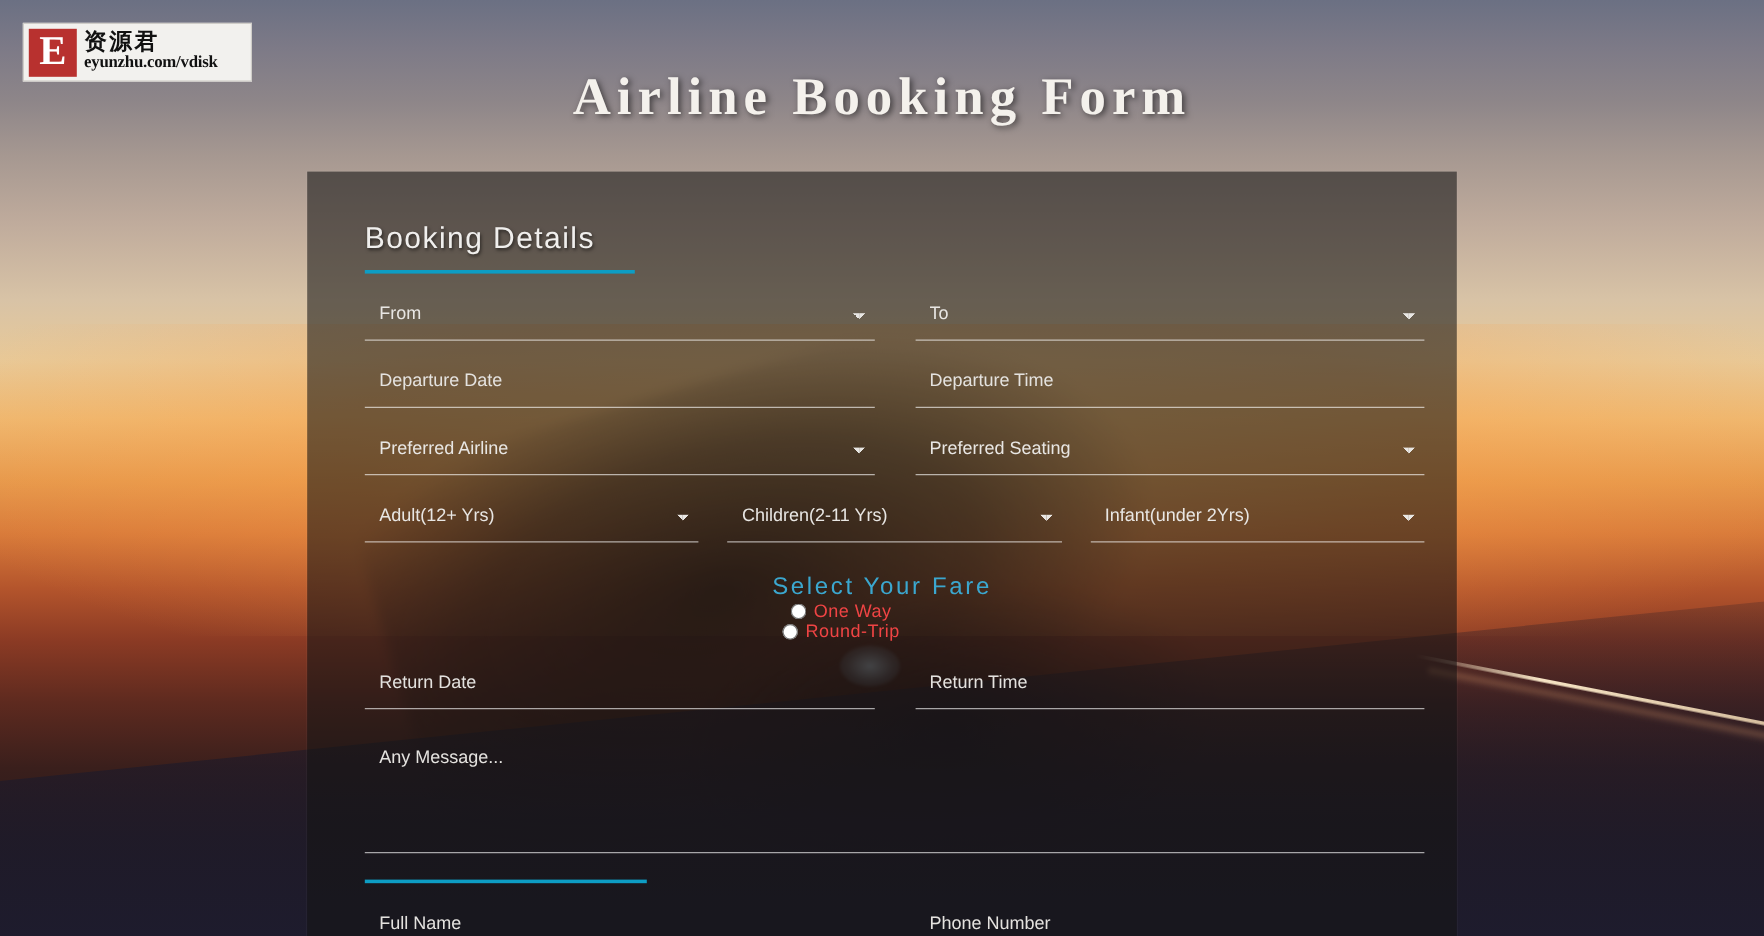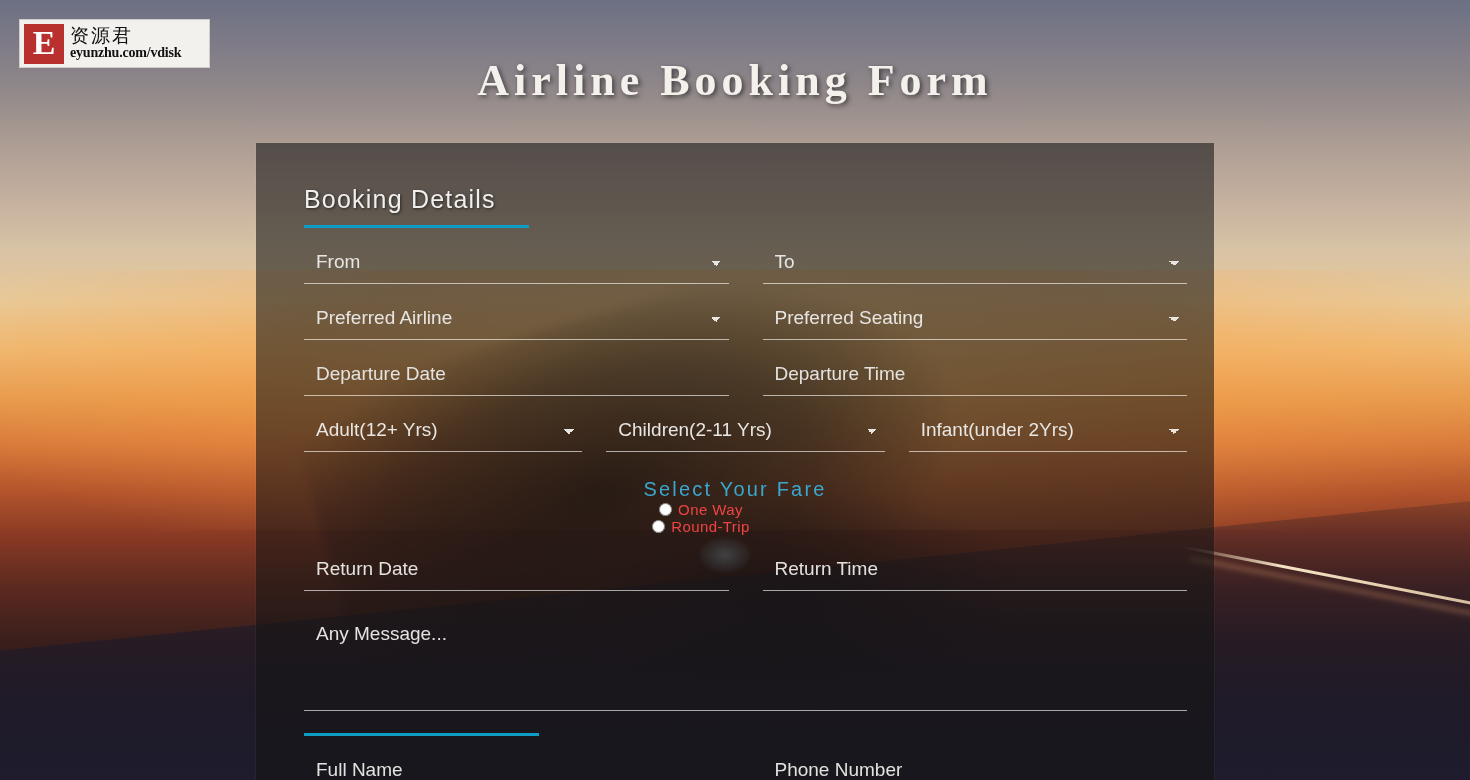--- a/index.html
+++ b/index.html
@@ -123,21 +123,21 @@
     font-weight: bold;
     font-size: 34px;
     line-height: 38px;
     text-align: center;
     flex: none;
     margin-right: 6px;
   }
   .wm-text { line-height: 1.05; }
   .wm-cn {
     font-family: "DejaVu Sans", sans-serif;
-    font-size: 19px; font-weight: normal;
+    font-size: 19px; font-weight: bold;
     color: #111;
     letter-spacing: 2px;
   }
   .wm-url {
     font-family: Liberation Serif, serif;
     font-size: 14px; font-weight: bold;
     color: #111;
     letter-spacing: -.2px;
   }
 
@@ -190,21 +190,21 @@
   .col { flex: 1 1 0; min-width: 0; }
 
   .field {
     width: 100%;
     height: 38px;
     background: transparent;
     border: none;
     border-bottom: 1px solid rgba(255,255,255,.62);
     color: #e8e6e3;
     font-family: "Liberation Sans", sans-serif;
-    font-size: 19px;
+    font-size: 15px;
     padding: 0 12px 6px 12px;
     outline: none;
     display: block;
   }
   .field::placeholder { color: #e4e2df; opacity: 1; }
 
   select.field {
     appearance: none;
     -webkit-appearance: none;
     padding-right: 26px;
@@ -302,37 +302,37 @@
       </div>
       <div class="col">
         <select class="field">
           <option>To</option>
         </select>
       </div>
     </div>
 
     <div class="row">
       <div class="col">
+        <input class="field" type="text" placeholder="Departure Date" style="">
+      </div>
+      <div class="col">
+        <input class="field" type="text" placeholder="Departure Time" style="">
+      </div>
+    </div>
+
+    <div class="row">
+      <div class="col">
         <select class="field">
           <option>Preferred Airline</option>
         </select>
       </div>
       <div class="col">
         <select class="field">
           <option>Preferred Seating</option>
         </select>
-      </div>
-    </div>
-
-    <div class="row">
-      <div class="col">
-        <input class="field" type="text" placeholder="Departure Date" style="">
-      </div>
-      <div class="col">
-        <input class="field" type="text" placeholder="Departure Time" style="">
       </div>
     </div>
 
     <div class="row-3">
       <div class="col">
         <select class="field">
           <option>Adult(12+ Yrs)</option>
         </select>
       </div>
       <div class="col">

